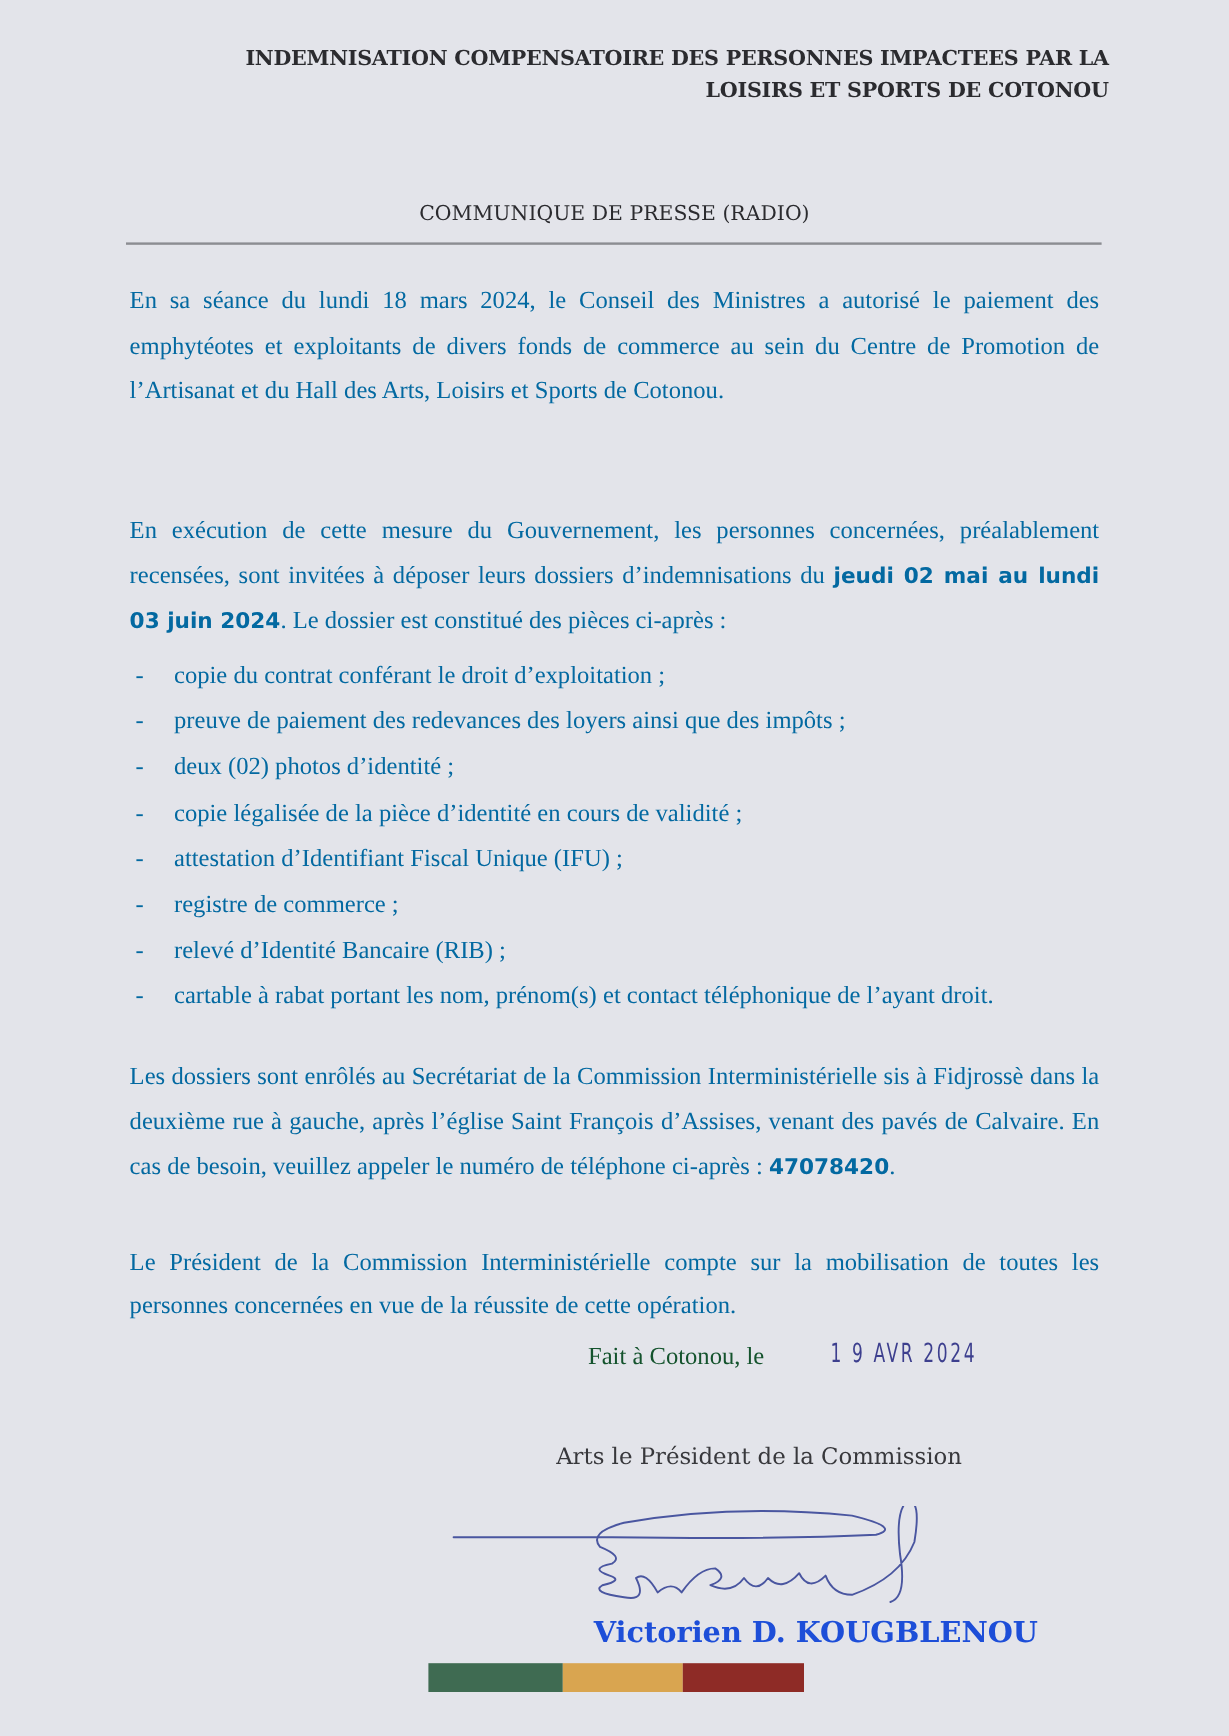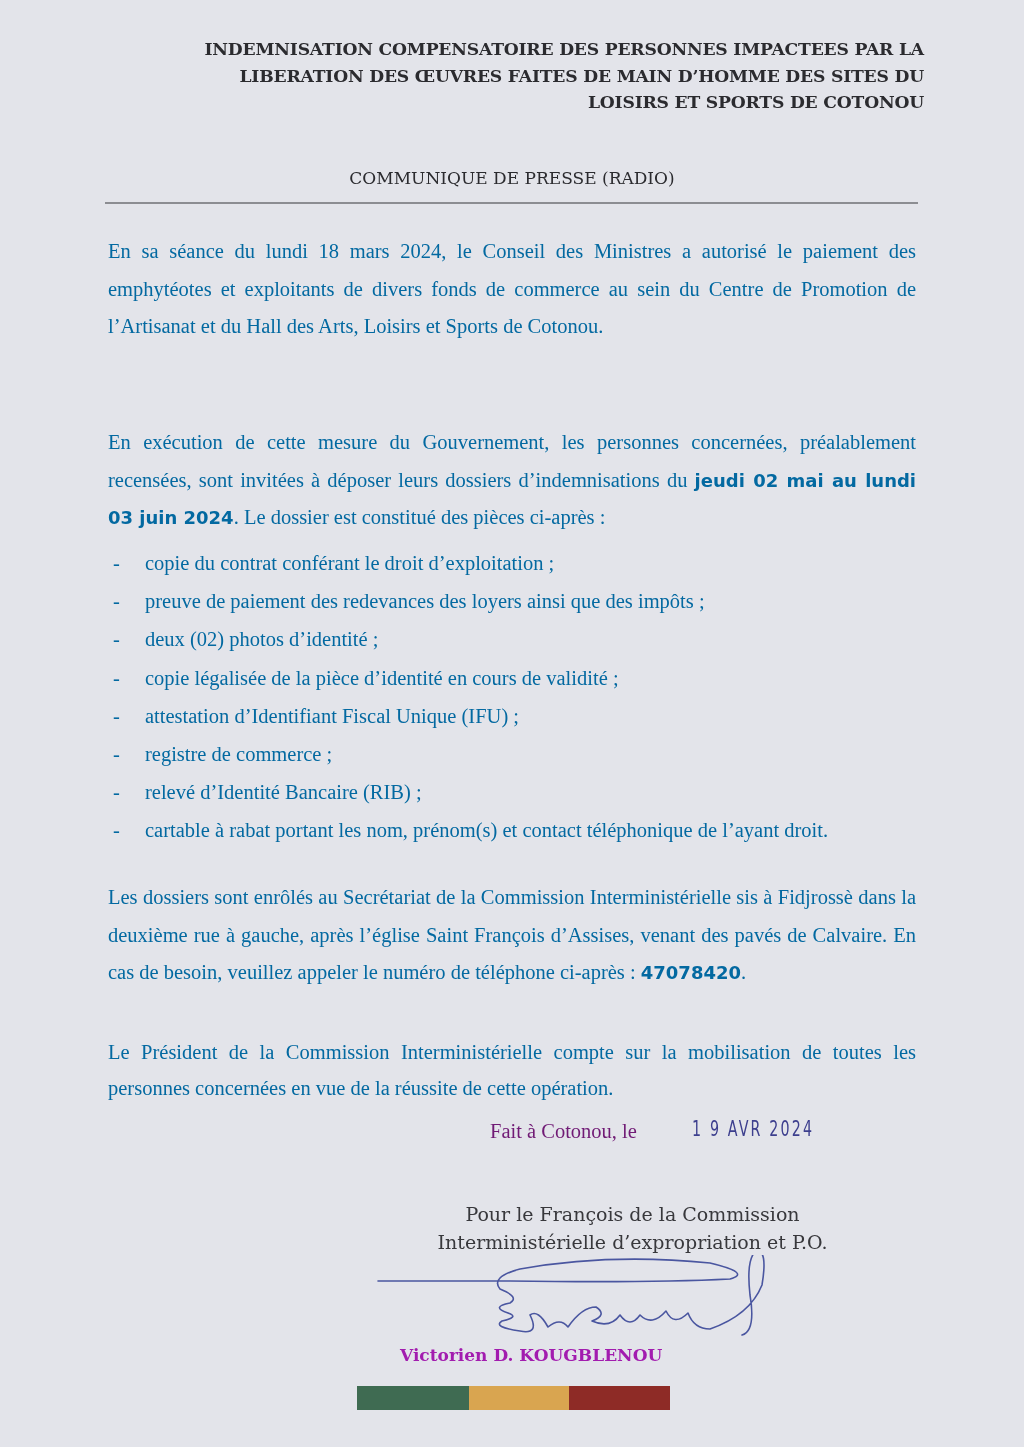--- a/index.html
+++ b/index.html
@@ -55,59 +55,58 @@
     line-height: 38.2px;
   }
   .list li .dash {
     position: absolute; left: 5px; top: 0;
   }
   .list li.multi { line-height: 26px; padding-top: 6px; }
   .list li.multi .dash { top: 6px; }
   b.bold-sans { font-family: "DejaVu Sans", sans-serif; font-weight: bold; font-size: 18px; }
   .made-at {
     position: absolute; left: 490px; top: 1120px;
-    font-family: "Liberation Serif", serif; font-size: 20.5px; color: #701a75;
+    font-family: "Liberation Serif", serif; font-size: 20.5px; color: #14532d;
   }
   .stamp {
     position: absolute; left: 692px; top: 1116px;
     font-family: "DejaVu Sans Condensed", "DejaVu Sans", sans-serif;
     font-size: 22px; color: #3d3f8e; letter-spacing: 3px;
     transform: scaleX(0.72); transform-origin: left center;
     white-space: nowrap;
   }
   .sig-block {
     position: absolute; left: 400px; width: 465px; top: 1200px;
     text-align: center;
     font-family: "DejaVu Serif", serif; font-size: 19px;
     line-height: 28px; color: #38383c;
   }
   .signature {
     position: absolute; left: 370px; top: 1255px; width: 420px; height: 100px;
   }
   .signer {
     position: absolute; left: 400px; width: 465px; top: 1345px;
-    text-align: left;
+    text-align: right;
     font-family: "DejaVu Serif", serif; font-weight: bold;
-    font-size: 17px; color: #a21caf;
+    font-size: 24px; color: #1d4ed8;
   }
   .flag {
     position: absolute; left: 357px; top: 1386px; height: 24px; width: 313px;
     display: flex;
   }
   .flag div { height: 100%; }
   .flag .g { width: 112px; }
   .flag .y { width: 100px; }
   .flag .r { width: 101px; }
 </style>
 </head>
 <body>
 
 <div class="title">
   <div>INDEMNISATION COMPENSATOIRE DES PERSONNES IMPACTEES PAR LA</div>
-  <div>LIBERATION DES ŒUVRES FAITES DE MAIN D’HOMME DES SITES DU</div>
   <div>LOISIRS ET SPORTS DE COTONOU</div>
 </div>
 
 <div class="subtitle">COMMUNIQUE DE PRESSE (RADIO)</div>
 <div class="rule"></div>
 
 <p class="para p1 body-text" style="margin:0">En sa séance du lundi 18 mars 2024, le Conseil des Ministres a autorisé le paiement des emphytéotes et exploitants de divers fonds de commerce au sein du Centre de Promotion de l’Artisanat et du Hall des Arts, Loisirs et Sports de Cotonou.</p>
 
 <p class="para p2 body-text" style="margin:0"><span>En exécution de cette mesure du Gouvernement, les personnes concernées, préalablement recensées, sont invitées à déposer leurs dossiers d’indemnisations du </span><b class="bold-sans">jeudi 02 mai au lundi 03 juin 2024</b><span>. Le dossier est constitué des pièces ci-après :</span></p>
 
@@ -123,22 +122,21 @@
 </ul>
 
 <p class="para p3 body-text" style="margin:0"><span>Les dossiers sont enrôlés au Secrétariat de la Commission Interministérielle sis à Fidjrossè dans la deuxième rue à gauche, après l’église Saint François d’Assises, venant des pavés de Calvaire. En cas de besoin, veuillez appeler le numéro de téléphone ci-après : </span><b class="bold-sans">47078420</b><span>.</span></p>
 
 <p class="para p4 body-text" style="margin:0">Le Président de la Commission Interministérielle compte sur la mobilisation de toutes les personnes concernées en vue de la réussite de cette opération.</p>
 
 <div class="made-at">Fait à Cotonou, le</div>
 <div class="stamp" style="color: rgb(61, 63, 142);">1 9 AVR 2024</div>
 
 <div class="sig-block">
-  <div>Pour le François de la Commission</div>
-  <div>Interministérielle d’expropriation et P.O.</div>
+  <div>Arts le Président de la Commission</div>
 </div>
 
 <svg class="signature" viewBox="0 0 420 100" xmlns="http://www.w3.org/2000/svg">
   <g fill="none" stroke="#4a56a0" stroke-width="1.6" stroke-linecap="round" stroke-linejoin="round">
     <path d="M8 26 L140 26 Q280 28 360 24 Q382 18 340 8 Q240 -2 150 14 Q120 22 130 34 Q150 42 140 48 Q120 52 138 58 Q150 62 132 66 Q122 72 150 76 Q170 80 160 60 Q168 54 178 72 Q190 62 198 72 Q212 52 226 52 Q238 60 222 66 Q240 74 250 60 Q260 74 270 60 Q282 72 296 56 Q304 72 318 58 Q324 74 340 74 Q380 60 392 30 Q398 -6 386 -4 Q376 4 380 40 Q386 76 372 80" stroke="#4a56a0"></path>
   </g>
 </svg>
 
 <div class="signer">Victorien D. KOUGBLENOU</div>
 

